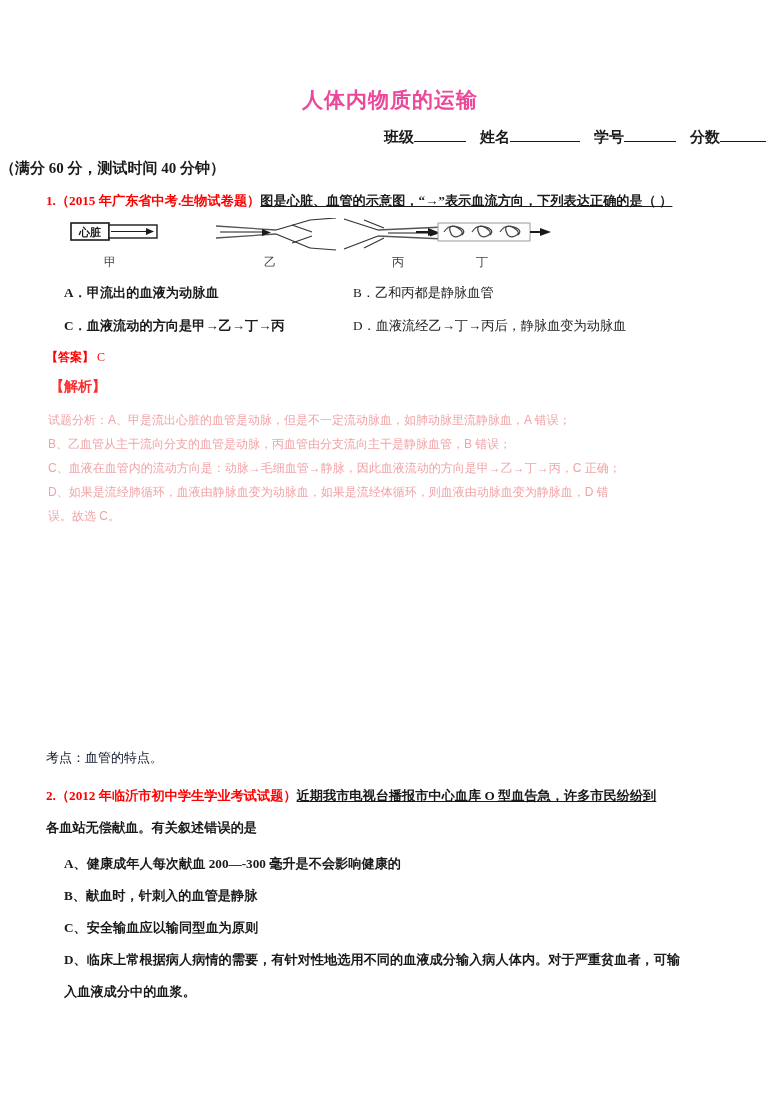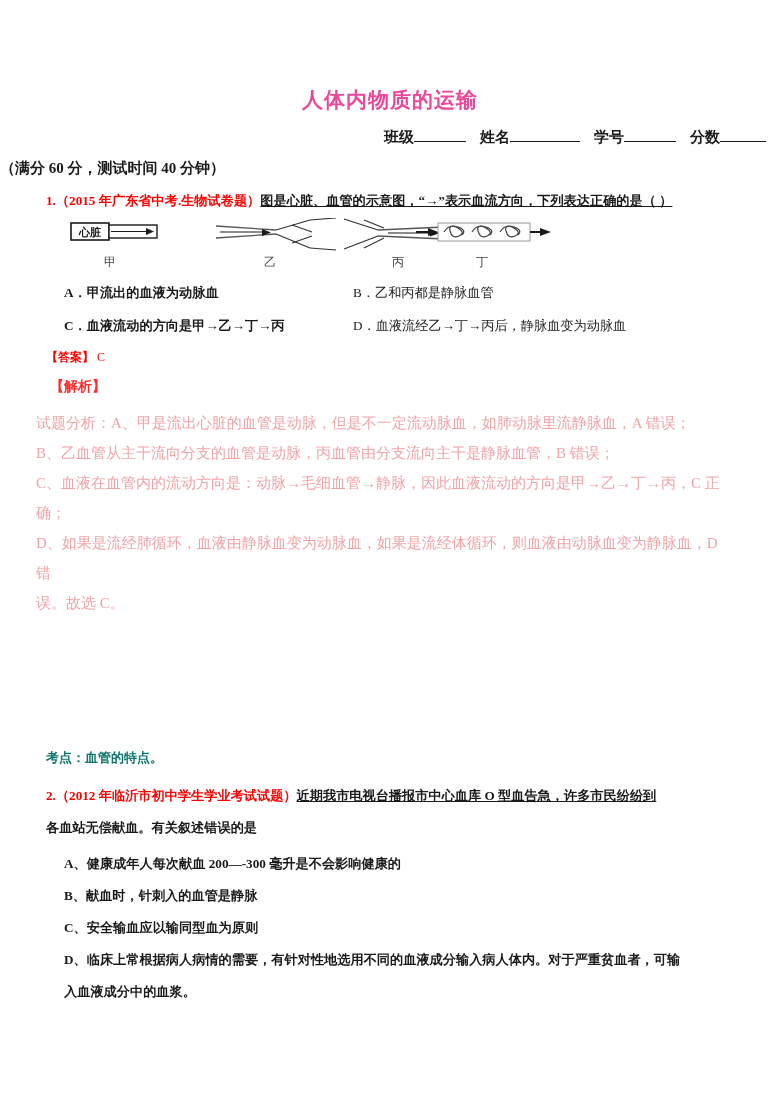--- a/index.html
+++ b/index.html
@@ -115,35 +115,35 @@
   .answer-line .ans-val { color: #ff0000; font-weight: normal; }
   .analysis-label {
     position: absolute;
     left: 50px;
     font-size: 14px;
     font-weight: bold;
     color: #ff2b2b;
   }
   .analysis-body {
     position: absolute;
-    left: 36px;
+    left: 48px;
     width: 688px;
-    font-size: 15px;
+    font-size: 12px;
     line-height: 2.0;
     color: #f2a3a6;
-    font-family: Liberation Serif, serif;
+    font-family: Liberation Sans, sans-serif;
   }
   .analysis-body p { margin: 0; }
 
   .keypoint {
     position: absolute;
     left: 46px;
     font-size: 13px;
-    font-weight: bold;
-    color: #0f766e;
+    font-weight: normal;
+    color: #0f172a;
     font-family: "Liberation Sans", sans-serif;
   }
 
   .q2-opt {
     position: absolute;
     left: 64px;
     width: 680px;
     font-size: 13.2px;
     line-height: 1.55;
     font-weight: bold;

